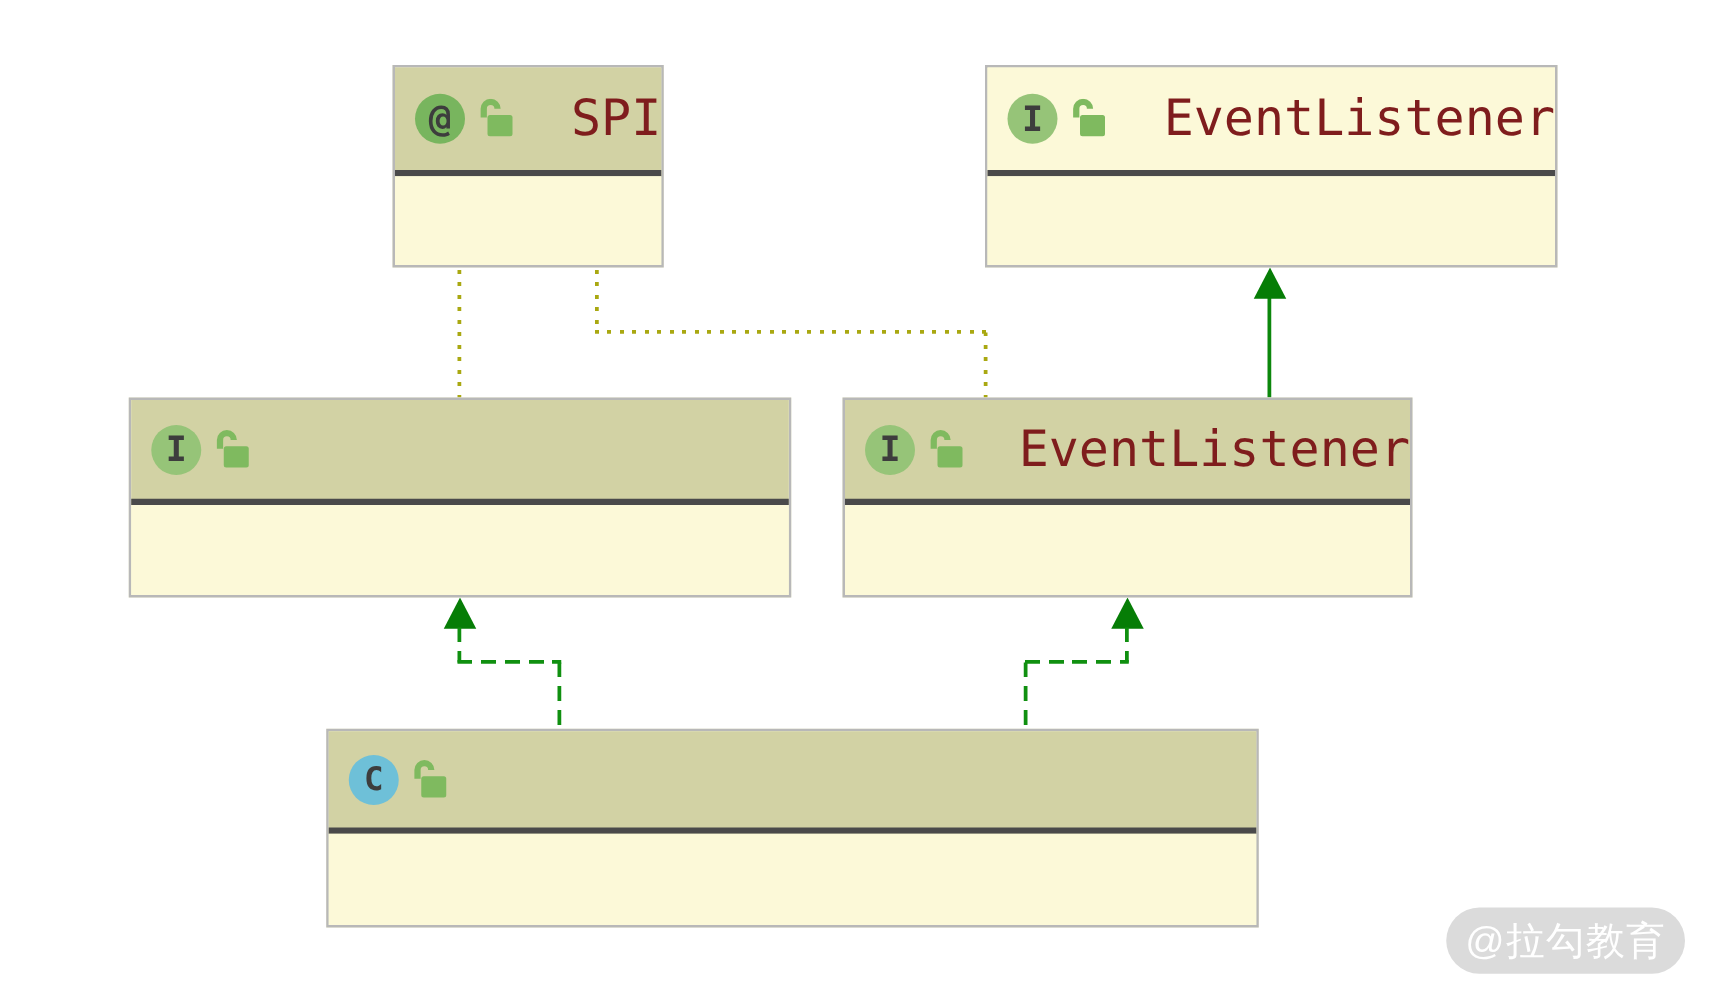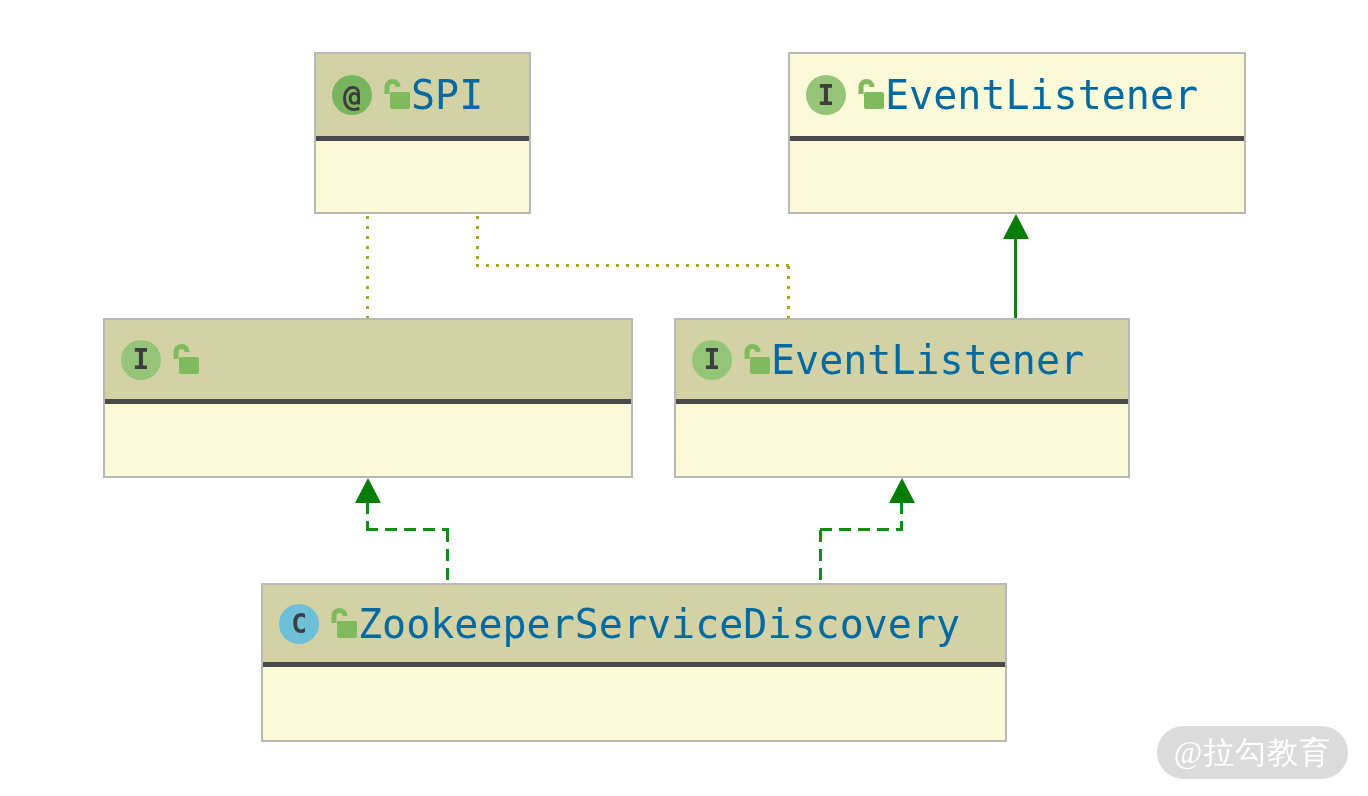--- a/index.html
+++ b/index.html
@@ -22,39 +22,39 @@
   .badge{
     width:40px;height:40px;border-radius:50%;flex:0 0 auto;
     display:flex;align-items:center;justify-content:center;
     font-weight:bold;color:#3d3d3d;
   }
   .badge.annotation{background:#78b55e;font-size:30px;}
   .badge.interface{background:#96c478;font-size:28px;}
   .badge.class{background:#6ec0d8;font-size:26px;}
   .lock{margin-left:9px;flex:0 0 auto;}
   .uml-title{
-    flex:1 1 auto;text-align:left;font-size:40px;color:#0369a1;
+    flex:1 1 auto;text-align:right;font-size:40px;color:#7f1d1d;
     white-space:nowrap;letter-spacing:0px;
   }
   
   .seg{position:absolute;}
   .dot-v{width:3px;background:repeating-linear-gradient(to bottom,#a9a811 0 3px,transparent 3px 10px);}
   .dot-h{height:3px;background:repeating-linear-gradient(to right,#a9a811 0 3px,transparent 3px 10px);}
   .dash-v{width:3px;background:repeating-linear-gradient(to bottom,#109010 0 12px,transparent 12px 19px);}
   .dash-h{height:3px;background:repeating-linear-gradient(to right,#109010 0 12px,transparent 12px 19px);}
   .solid-v{width:3px;background:#0c870c;}
   .tri-up{
     width:0;height:0;border-left:13px solid transparent;border-right:13px solid transparent;
     border-bottom:25px solid #067d06;
   }
   
   .watermark{
     position:absolute;left:1157px;top:726px;width:191px;height:53px;border-radius:27px;
     background:#dbdbdb;display:flex;align-items:center;justify-content:center;
-    font-family:Liberation Serif, serif;
+    font-family:Liberation Sans, sans-serif;
     font-size:31px;color:#ffffff;letter-spacing:1px;
   }
 </style>
 </head>
 <body>
 
 <div id="canvas">
 
   <div class="seg dot-v" style="left:366px;top:216px;height:102px;"></div>
 
@@ -122,21 +122,20 @@
     <div class="uml-body"></div>
   </div>
 
   <div class="uml-node" style="left:261px;top:583px;width:746px;height:159px;">
     <div class="uml-header khaki" style="height:82px;">
       <div class="badge class">C</div>
       <svg class="lock" width="30" height="32" viewBox="0 0 30 32">
         <path d="M6 15 V8 a5.5 5.5 0 0 1 11 0" fill="none" stroke="#7fba5f" stroke-width="5"></path>
         <rect x="9" y="13" width="20" height="17" rx="2" fill="#7fba5f"></rect>
       </svg>
-      <div class="uml-title">ZookeeperServiceDiscovery</div>
     </div>
     <div class="uml-body"></div>
   </div>
 
   <div class="watermark">
     <span>@拉勾教育</span>
   </div>
 
 </div>
 

